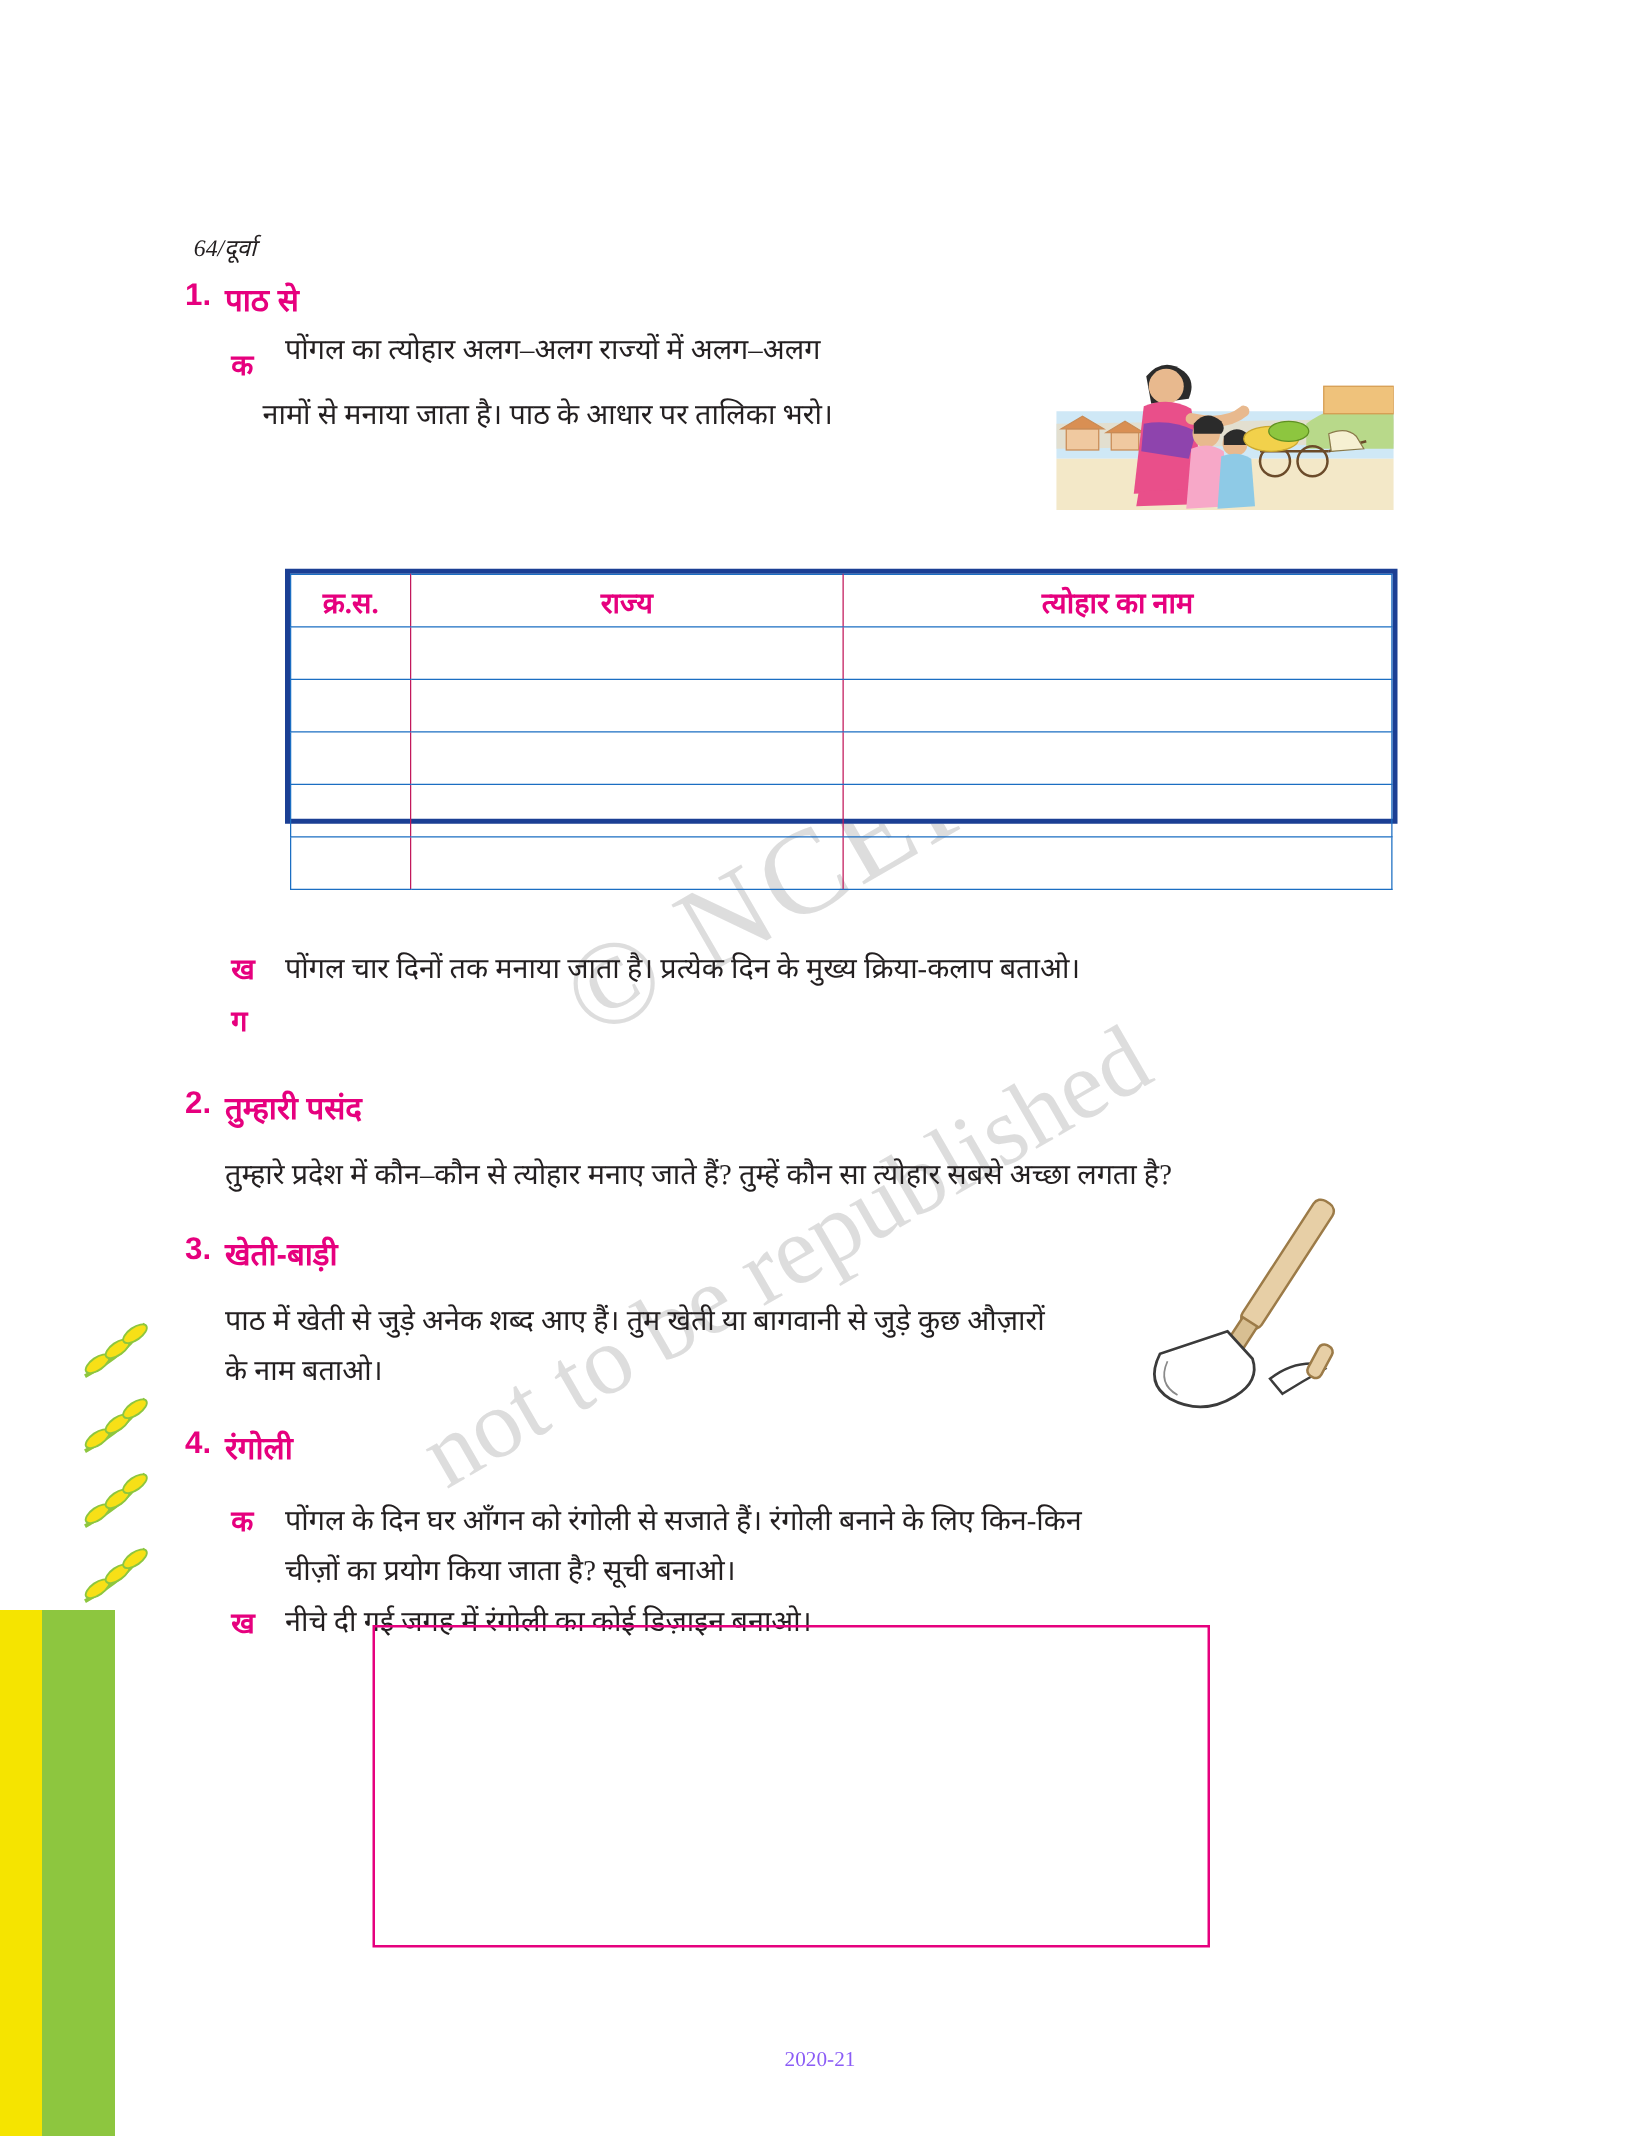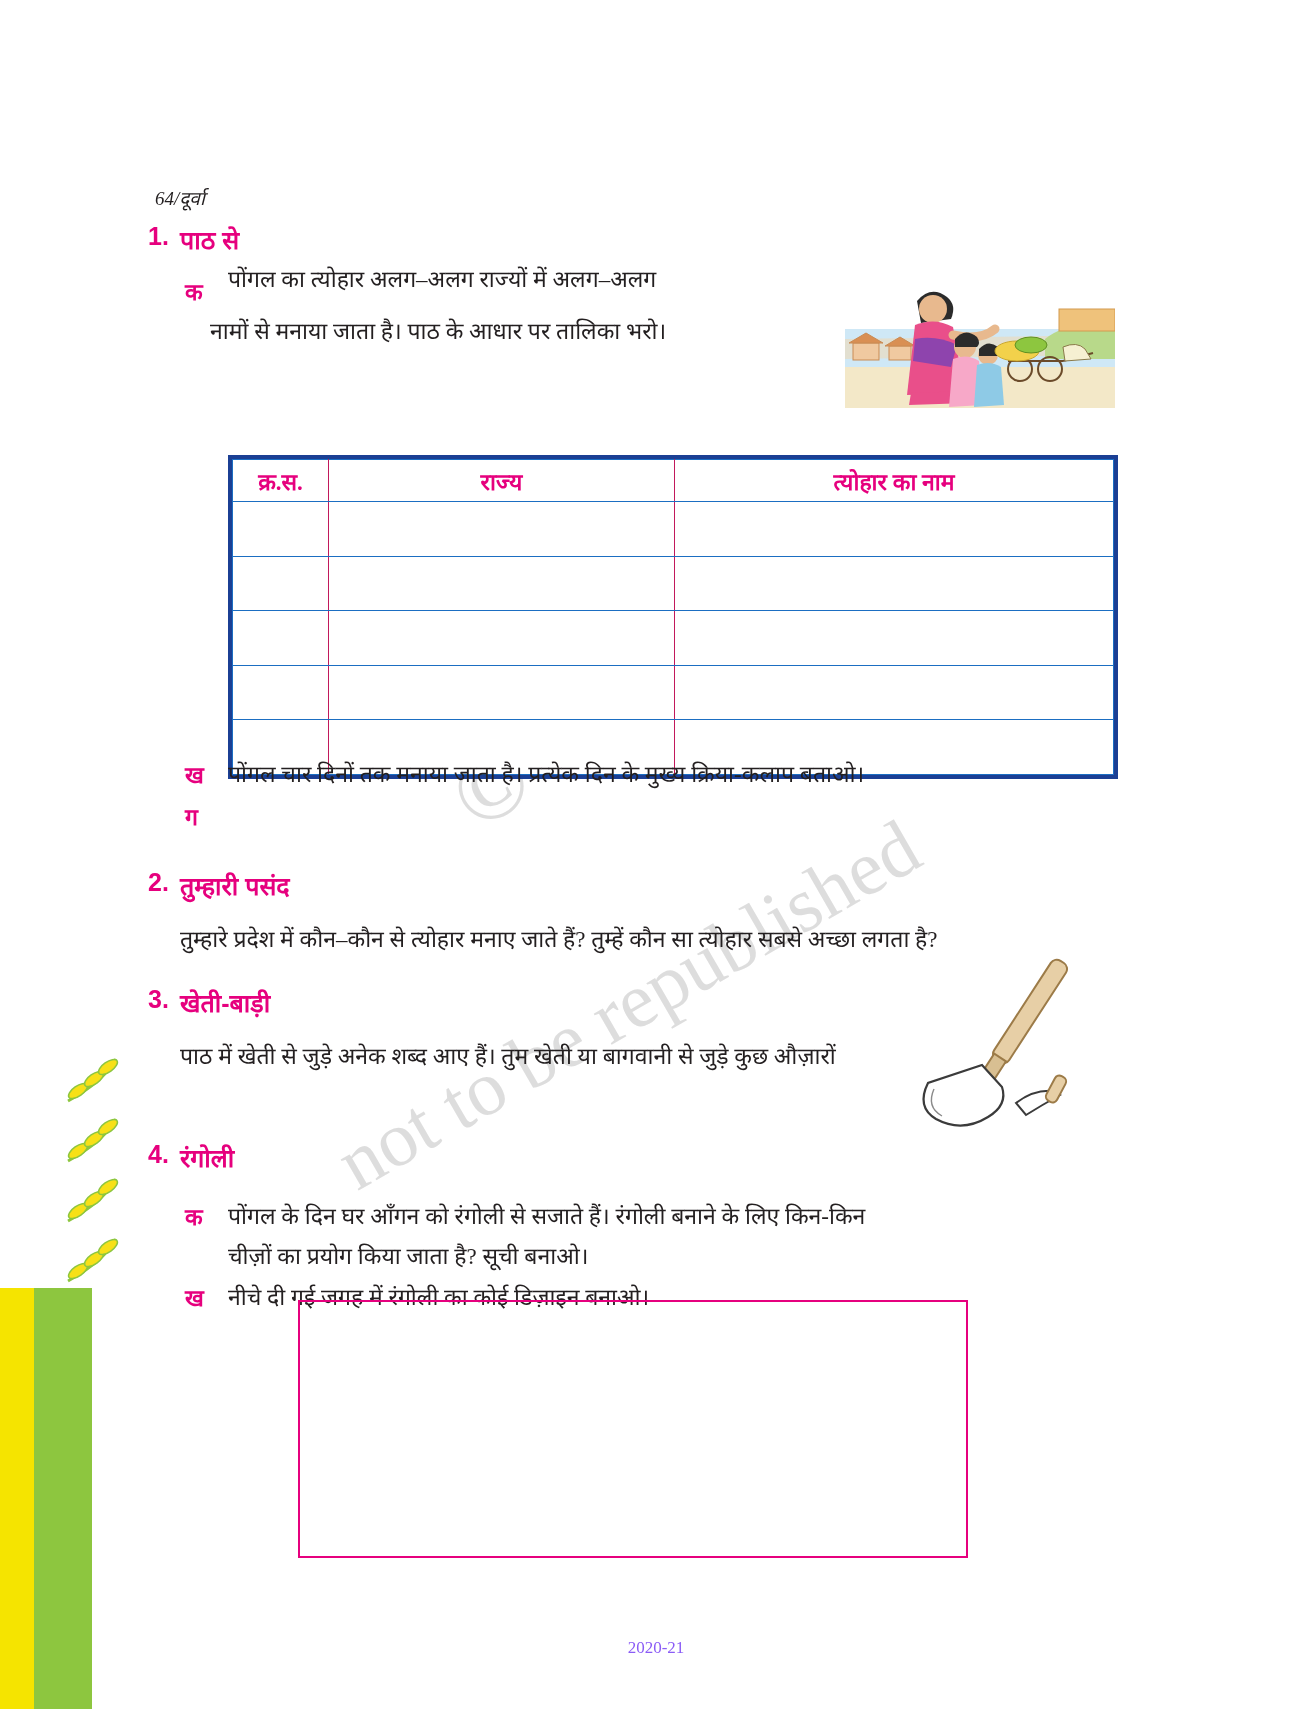--- a/index.html
+++ b/index.html
@@ -104,21 +104,21 @@
     line-height: 40px;
     font-family: "Liberation Serif", serif;
   }
 
   
   .tbl-wrap {
     position: absolute;
     left: 228px;
     top: 455px;
     width: 890px;
-    height: 324px;
+    height: 204px;
     border: 4px solid #1b3f94;
     box-sizing: border-box;
     background: #fff;
   }
   .tbl {
     width: 100%;
     height: 100%;
     border-collapse: collapse;
     table-layout: fixed;
   }
@@ -314,20 +314,21 @@
 
   <div class="marker" style="left:185px; top:800px;">ग</div>
 
   <div class="sec-head" style="left:148px; top:868px;">2.</div>
   <div class="sec-head" style="left:180px; top:868px;">तुम्हारी पसंद</div>
   <div class="body-text" style="left:180px; top:920px; width:940px;">तुम्हारे प्रदेश में कौन–कौन से त्योहार मनाए जाते हैं? तुम्हें कौन सा त्योहार सबसे अच्छा लगता है?</div>
 
   <div class="sec-head" style="left:148px; top:985px;">3.</div>
   <div class="sec-head" style="left:180px; top:985px;text-align:center;">खेती-बाड़ी</div>
   <div class="body-text" style="left:180px; top:1037px; width:740px;">पाठ में खेती से जुड़े अनेक शब्द आए हैं। तुम खेती या बागवानी से जुड़े कुछ औज़ारों</div>
+  <div class="body-text" style="left:180px; top:1077px; width:500px;">के नाम बताओ।</div>
 
   <div class="illus-spade">
     <svg width="210" height="190" viewBox="0 0 210 190">
 
       <g transform="rotate(33 105 95)">
         <rect x="96" y="-10" width="18" height="118" rx="7" fill="#e7cfa6" stroke="#9c7b48" stroke-width="2"></rect>
         <rect x="98" y="104" width="14" height="22" fill="#d8bf92" stroke="#9c7b48" stroke-width="2"></rect>
       </g>
 
       <path d="M28 128 q-12 24 8 36 q26 14 52 -2 q20 -12 14 -30 l-20 -22 Z" fill="#ffffff" stroke="#3b3b3b" stroke-width="2.2"></path>

